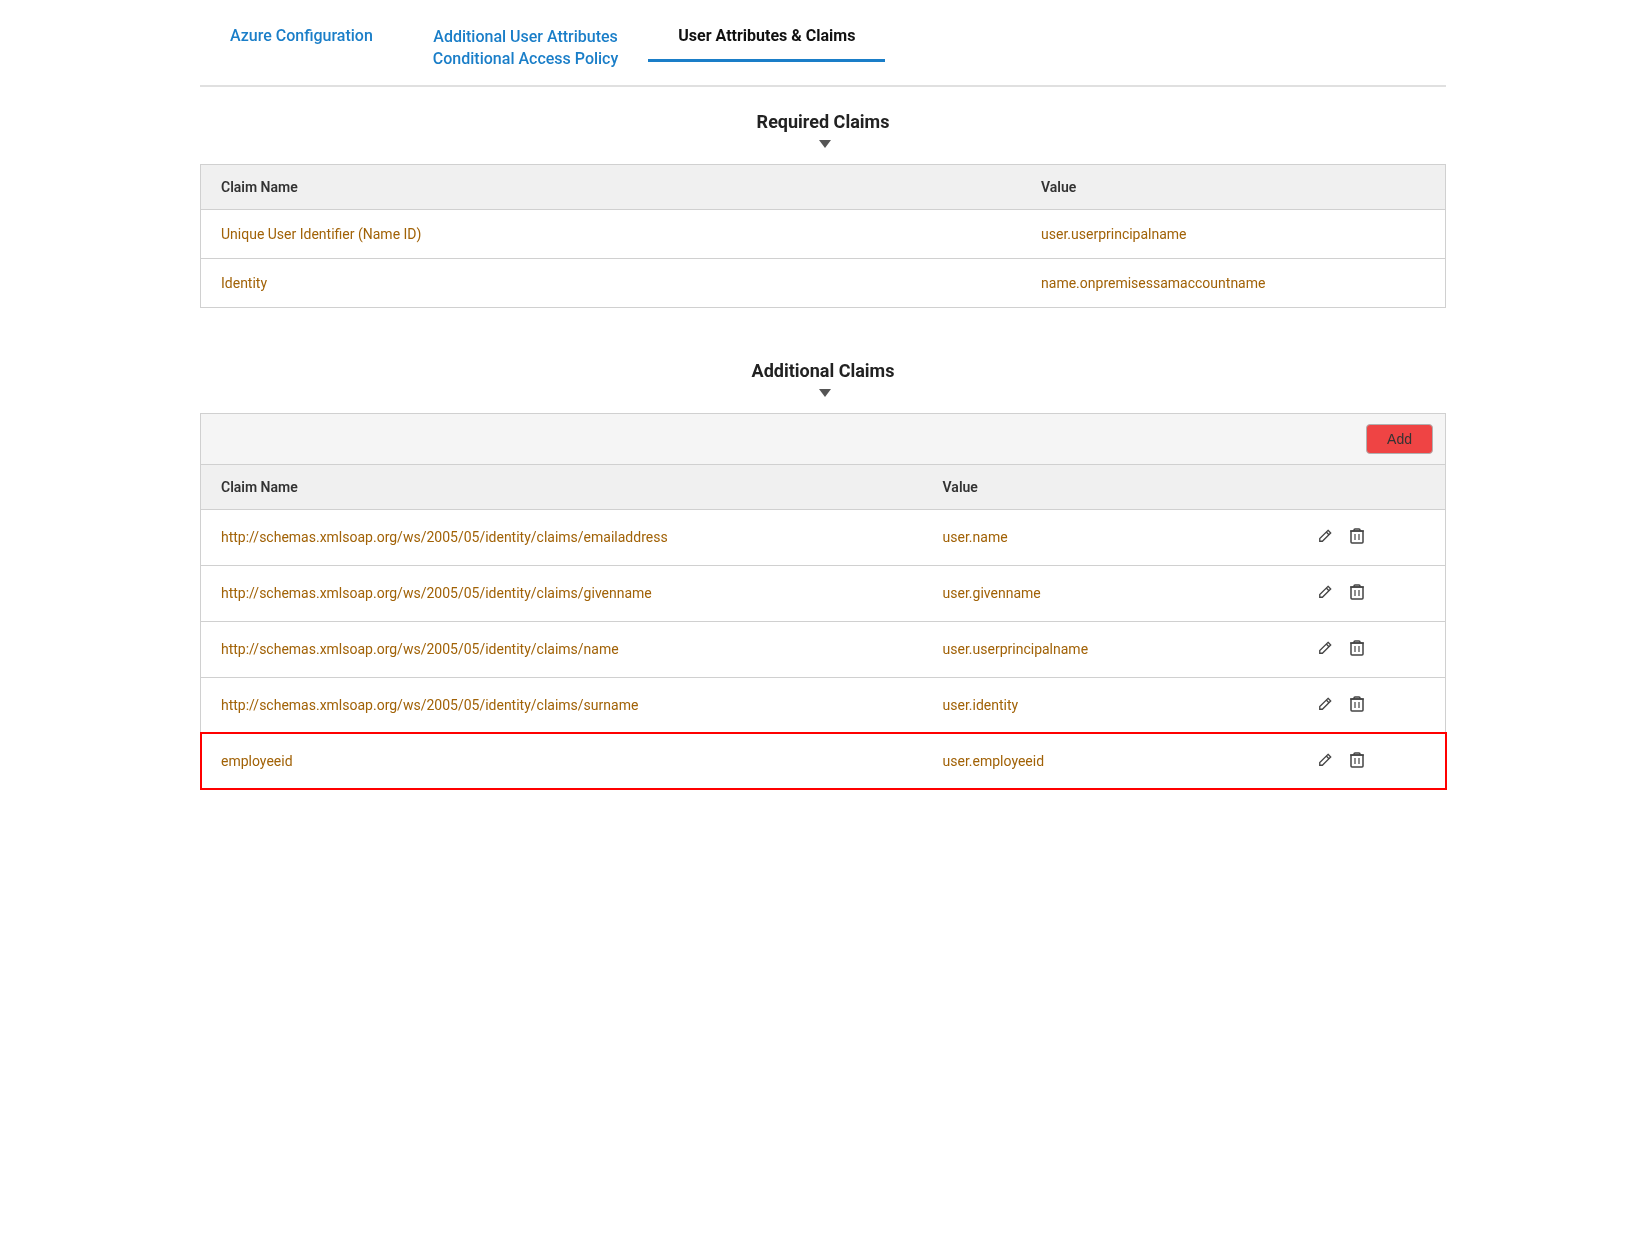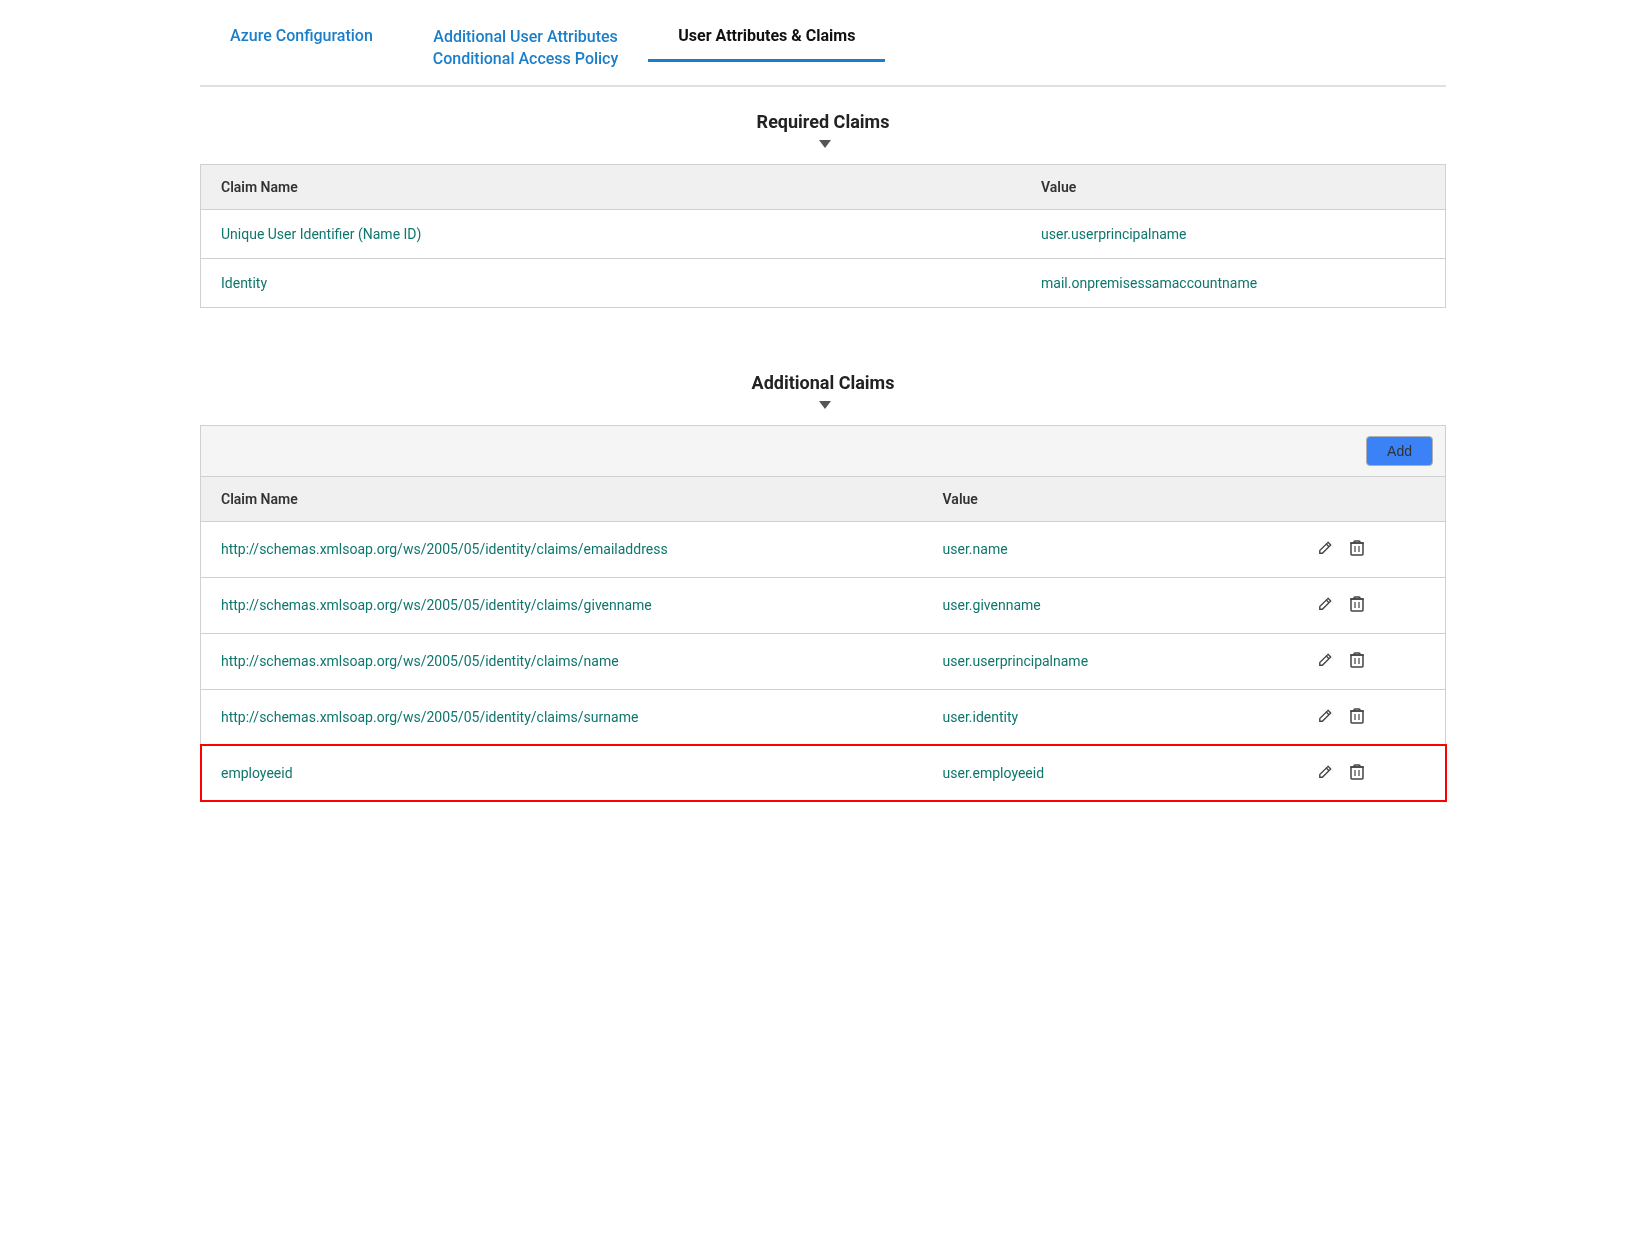--- a/index.html
+++ b/index.html
@@ -64,55 +64,55 @@
       border-right: 6px solid transparent;
       border-top: 8px solid #555;
       margin-left: 4px;
     }
 
     
     .claims-table {
       width: 100%;
       border-collapse: collapse;
       border: 1px solid #d0d0d0;
-      margin-bottom: 16px;
+      margin-bottom: 4px;
     }
     .claims-table thead tr {
       background: #f0f0f0;
     }
     .claims-table th {
       padding: 14px 20px;
       text-align: left;
       font-weight: 600;
       font-size: 14px;
       color: #333;
       border-bottom: 1px solid #d0d0d0;
     }
     .claims-table td {
       padding: 16px 20px;
       border-bottom: 1px solid #d0d0d0;
       font-size: 14px;
-      color: #0f766e;
+      color: #a16207;
     }
     .claims-table tr:last-child td {
       border-bottom: none;
     }
 
     
     .add-toolbar {
       display: flex;
       justify-content: flex-end;
       padding: 10px 12px;
       background: #f5f5f5;
       border: 1px solid #d0d0d0;
       border-bottom: none;
     }
     .add-button {
       padding: 6px 20px;
-      background: #3b82f6;
+      background: #ef4444;
       border: 1px solid #b0b0b0;
       border-radius: 4px;
       font-size: 14px;
       cursor: pointer;
       color: #333;
     }
 
     
     .actions {
       display: flex;
@@ -167,21 +167,21 @@
           <th class="col-value">Value</th>
         </tr>
       </thead>
       <tbody id="required-claims-body">
       <tr>
       <td>Unique User Identifier (Name ID)</td>
       <td>user.userprincipalname</td>
     </tr>
           <tr>
       <td>Identity</td>
-      <td>mail.onpremisessamaccountname</td>
+      <td>name.onpremisessamaccountname</td>
     </tr>
         </tbody>
     </table>
   </div>
 
   <div class="section-wrapper">
     <div class="section-header">
       <span>Additional Claims</span>
       <span class="chevron-down"></span>
     </div>

